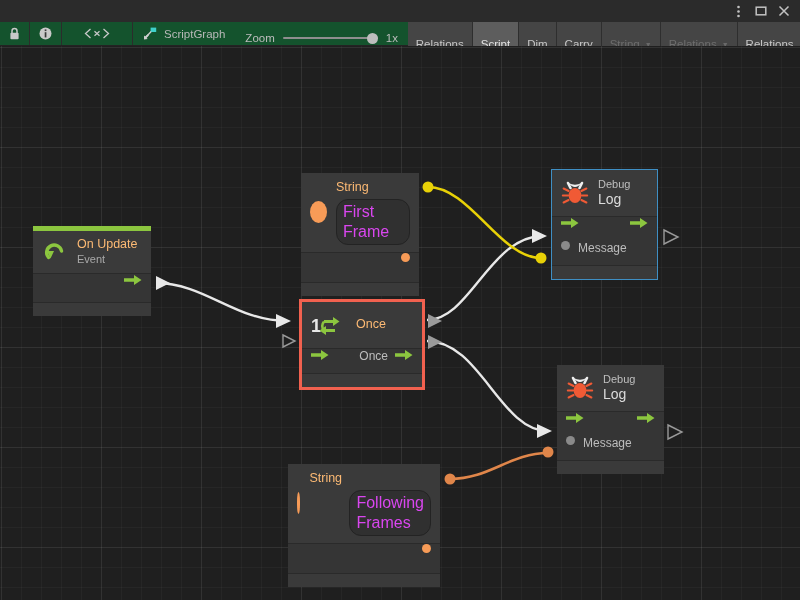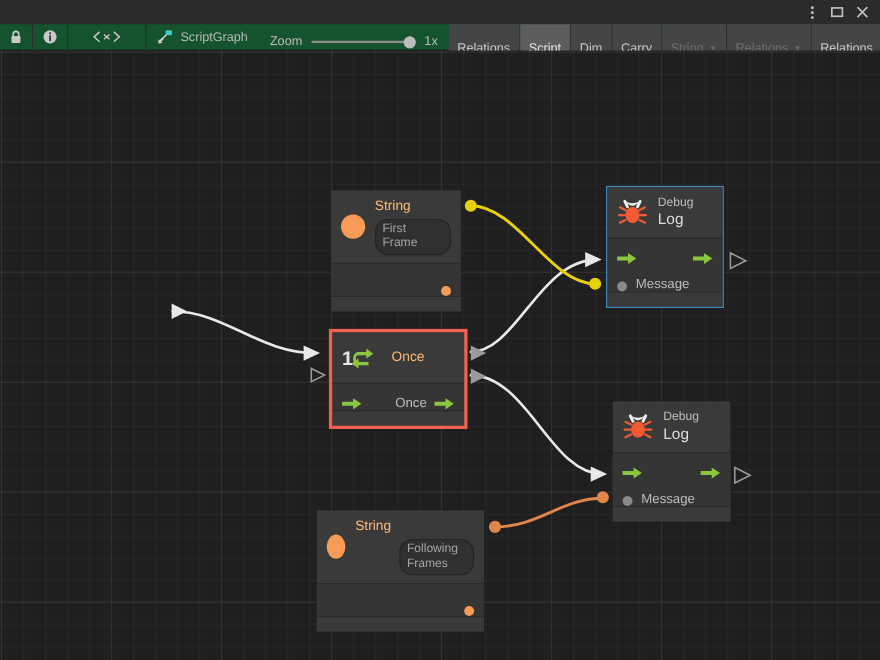--- a/index.html
+++ b/index.html
@@ -78,27 +78,27 @@
   .node.sel-blue { outline: 1px solid #3f8fc4; }
   .node-head { display: flex; align-items: center; padding: 7px 9px; gap: 9px; }
   .node-accent { position: absolute; left: 0; top: 0; right: 0; height: 5px; }
   .node-title { font-size: 12.5px; color: #fdba74; line-height: 1.25; }
   .node-sub   { font-size: 11px;   color: #a9a9a9; line-height: 1.25; }
   .node-title-lg { font-size: 14px; color: #dcdcdc; line-height: 1.2; }
   .node-sub-sm   { font-size: 11px; color: #bfbfbf; line-height: 1.2; }
   .node-ports { background: #353535; border-top: 1px solid #2a2a2a;
                 border-bottom: 1px solid #2a2a2a; }
   .node-foot  { height: 13px; background: #3a3a3a; }
-  .prow { position: relative; display: flex; align-items: flex-end; height: 21px;
+  .prow { position: relative; display: flex; align-items: flex-start; height: 21px;
           padding: 0 9px; }
   .prow .lbl { font-size: 12px; color: #bdbdbd; }
   .spacer { flex: 1 1 auto; }
   .field {
     background: #303030; border: 1px solid #232323; border-radius: 12px;
-    color: #a3a3a3; font-size: 11px; padding: 2px 6px; line-height: 1.25;
+    color: #d946ef; font-size: 16px; padding: 2px 6px; line-height: 1.25;
   }
   .dot-orange { width: 22px; height: 22px; border-radius: 50%; background: #f79b57; }
   .dot-small  { width: 9px; height: 9px; border-radius: 50%; background: #f79b57; }
   .dot-grey   { width: 9px; height: 9px; border-radius: 50%; background: #8a8a8a; }
 
   svg { display: block; overflow: visible; }
 </style>
 </head>
 <body>
 
@@ -237,20 +237,46 @@
 
       <g>
         <path d="M664 184 L678 191 L664 198 Z" fill="none" stroke="#9a9a9a" stroke-width="1.4"></path>
         <path d="M668 379 L682 386 L668 393 Z" fill="none" stroke="#9a9a9a" stroke-width="1.4"></path>
         <path d="M283 289 L295 295 L283 301 Z" fill="none" stroke="#9a9a9a" stroke-width="1.4"></path>
         <path d="M428 289 L442 296 L428 303 Z" fill="#9a9a9a"></path>
         <path d="M428 268 L442 275 L428 282 Z" fill="#9a9a9a"></path>
       </g>
     </svg>
 
+    <div class="node" style="left:33px; top:180px; width:118px;">
+      <div class="node-accent" style="background:#8cc63f;"></div>
+      <div class="node-head" style="padding-top:11px;">
+        <span>
+          <svg width="26" height="26" viewBox="0 0 26 26">
+            <path d="M6.5 18.5 A7.5 7.5 0 1 1 19.5 12" fill="none" stroke="#8cc63f" stroke-width="3.4" stroke-linecap="round"></path>
+            <path d="M5 12 L12 12 L8.5 19.5 Z" fill="#8cc63f"></path>
+          </svg>
+        </span>
+        <span>
+          <div class="node-title">On Update</div>
+          <div class="node-sub">Event</div>
+        </span>
+      </div>
+      <div class="node-ports">
+        <div class="prow" style="height:28px;">
+          <span class="spacer"></span>
+          <span>
+            <svg width="18" height="12" viewBox="0 0 18 12">
+              <path d="M0 4.2 H10 V1 L17.5 6 L10 11 V7.8 H0 Z" fill="#8cc63f"></path>
+            </svg>
+          </span>
+        </div>
+      </div>
+      <div class="node-foot"></div>
+    </div>
 
     <div class="node" style="left:301px; top:127px; width:118px;">
       <div class="node-head">
         <span class="dot-orange"></span>
         <span>
           <div class="node-title">String</div>
           <div class="field" style="margin-top:3px;">First Frame</div>
         </span>
       </div>
       <div class="node-ports">

